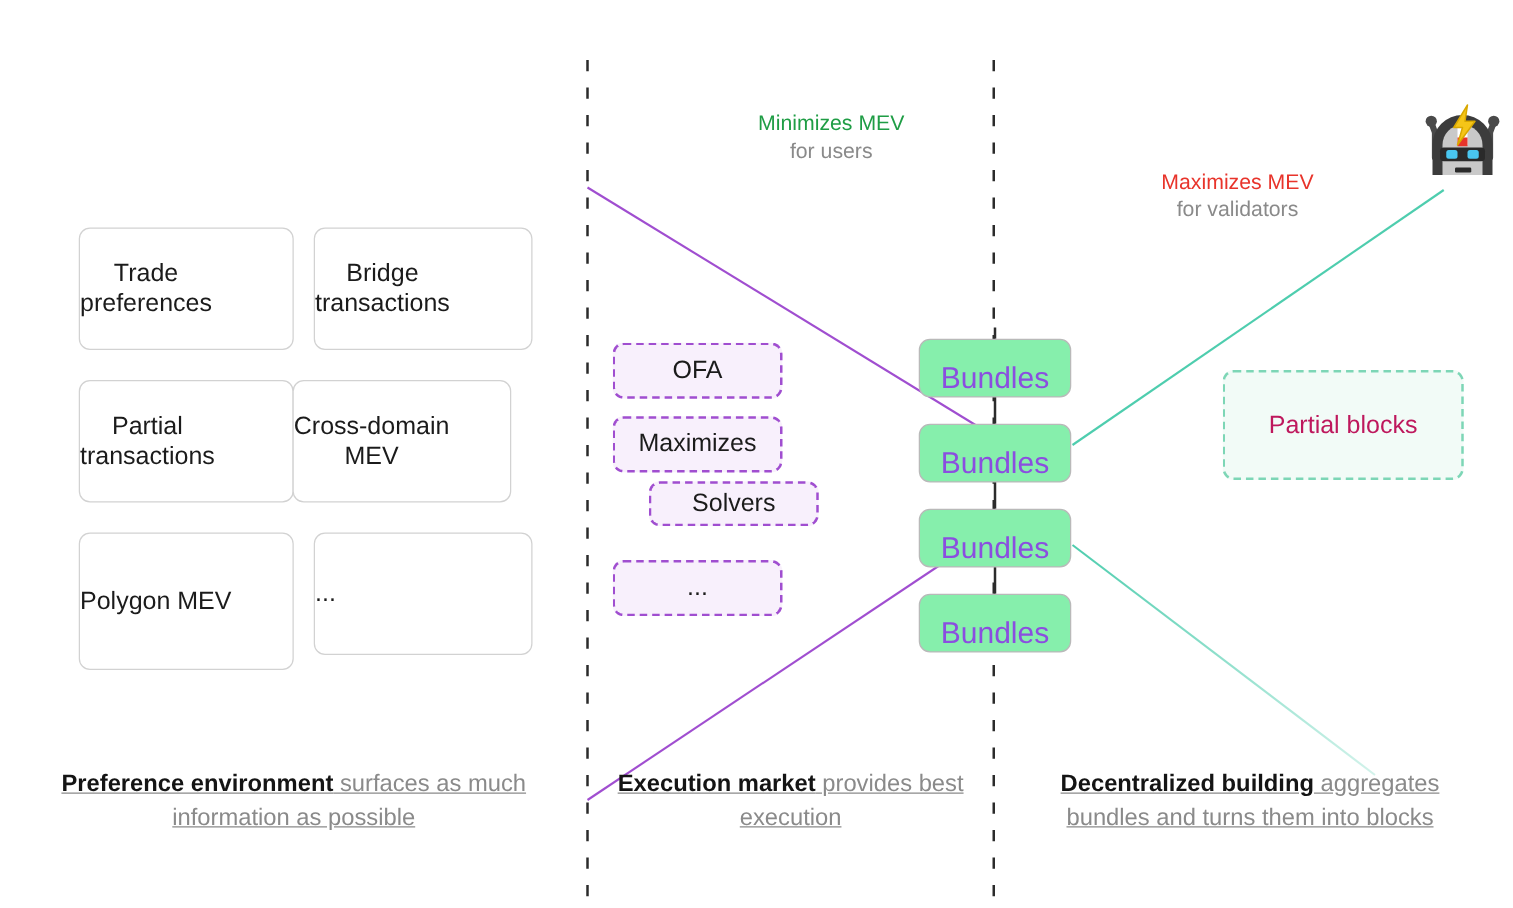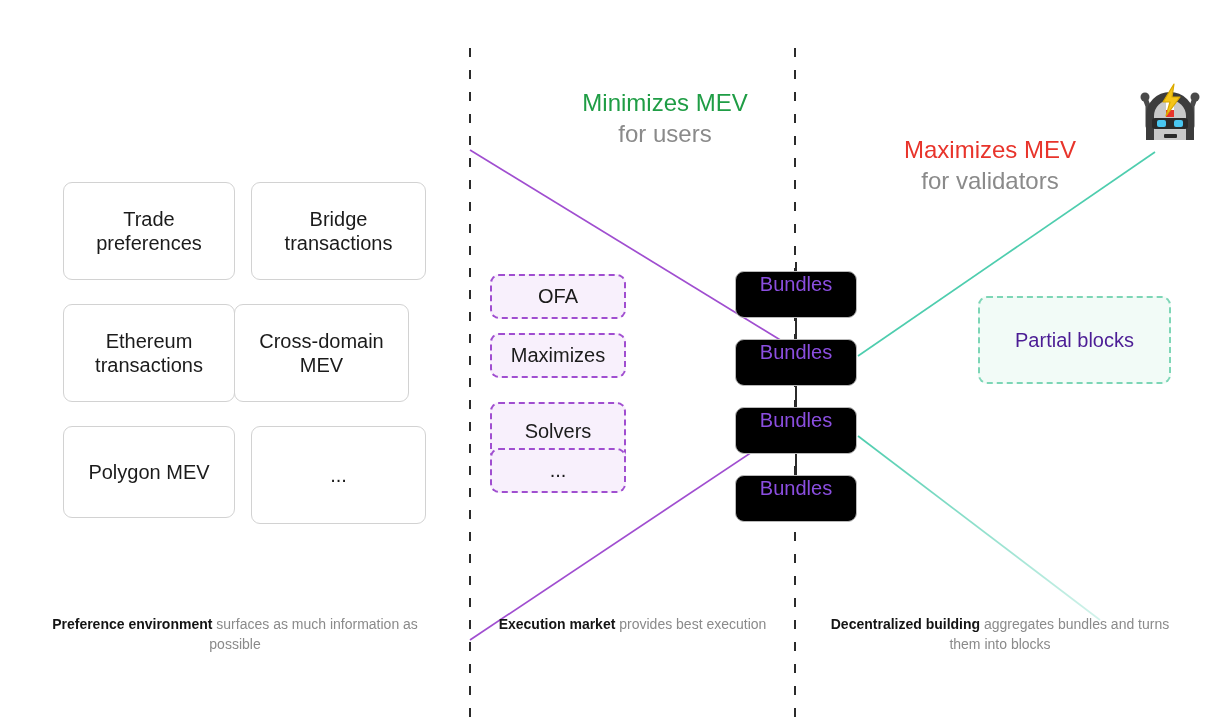--- a/index.html
+++ b/index.html
@@ -33,21 +33,21 @@
     white-space: pre-line;
     line-height: 1.22;
     text-align: center;
   }
 
   
   .pref-box {
     position: absolute;
     display: flex;
     align-items: center;
-    justify-content: center;
+    justify-content: flex-start;
     box-sizing: border-box;
     background: #ffffff;
     border: 1px solid #d2d2d2;
     border-radius: 9px;
     font-size: 20px;
     color: #1b1b1b;
   }
 
   
   .exec-box {
@@ -62,69 +62,70 @@
     font-size: 20px;
     color: #1b1b1b;
     left: 490px;
     width: 136px;
   }
 
   
   .bundle-box {
     position: absolute;
     display: flex;
-    align-items: flex-start;
+    align-items: flex-end;
     justify-content: center;
     box-sizing: border-box;
-    background: #000000;
+    background: #86efac;
     border: 1px solid #b9b9b9;
     border-radius: 9px;
-    font-size: 20px;
+    font-size: 24px;
     color: #8b4ee0;
     left: 735px;
     width: 122px;
     height: 47px;
   }
 
   
   .block-box {
     position: absolute;
     display: flex;
     align-items: center;
     justify-content: center;
     box-sizing: border-box;
     background: #f2fbf7;
     border: 2px dashed #7dd6b6;
     border-radius: 9px;
     font-size: 20px;
-    color: #4c1d95;
+    color: #be185d;
     left: 978px;
     width: 193px;
     height: 88px;
   }
 
   
   .hdr {
     position: absolute;
     text-align: center;
     line-height: 1.28;
-    font-size: 24px;
+    font-size: 17px;
   }
   .hdr .lead { font-weight: 400; }
   .hdr .sub  { color: #8a8a8a; }
   .hdr.green .lead { color: #1f9d45; }
   .hdr.red   .lead { color: #e8342b; margin-top: 47px; }
 
   
   .cap {
     position: absolute;
     text-align: center;
-    font-size: 14px;
+    font-size: 19px;
     line-height: 1.40;
     color: #8a8a8a;
+    text-decoration: underline;
   }
   .cap b {
     color: #141414;
     font-weight: 700;
   }
 
   
   #robot {
     position: absolute;
     left: 1136px;
@@ -201,41 +202,41 @@
 
   <div class="pref-box" style="left:63px; top:182px; width:172px; height:98px;">
     <span class="boxtext">Trade
 preferences</span>
   </div>
   <div class="pref-box" style="left:251px; top:182px; width:175px; height:98px;">
     <span class="boxtext">Bridge
 transactions</span>
   </div>
   <div class="pref-box" style="left:63px; top:304px; width:172px; height:98px;">
-    <span class="boxtext">Ethereum
+    <span class="boxtext">Partial
 transactions</span>
   </div>
   <div class="pref-box" style="left:234px; top:304px; width:175px; height:98px;">
     <span class="boxtext">Cross-domain
 MEV</span>
   </div>
-  <div class="pref-box" style="left:63px; top:426px; width:172px; height:92px;">
+  <div class="pref-box" style="left:63px; top:426px; width:172px; height:110px;">
     <span class="boxtext">Polygon MEV</span>
   </div>
   <div class="pref-box" style="left:251px; top:426px; width:175px; height:98px;">
     <span class="boxtext">...</span>
   </div>
 
   <div class="exec-box" style="top:274px; height:45px;">
     <span class="boxtext">OFA</span>
   </div>
   <div class="exec-box" style="top:333px; height:45px;">
     <span class="boxtext">Maximizes</span>
   </div>
-  <div class="exec-box" style="top:402px; height:59px;">
+  <div class="exec-box" style="top:385px; height:36px;margin-left:29px;">
     <span class="boxtext">Solvers</span>
   </div>
   <div class="exec-box" style="top:448px; height:45px;">
     <span class="boxtext">...</span>
   </div>
 
   <div class="bundle-box" style="top:271px;">
     <span class="boxtext">Bundles</span>
   </div>
   <div class="bundle-box" style="top:339px;">

